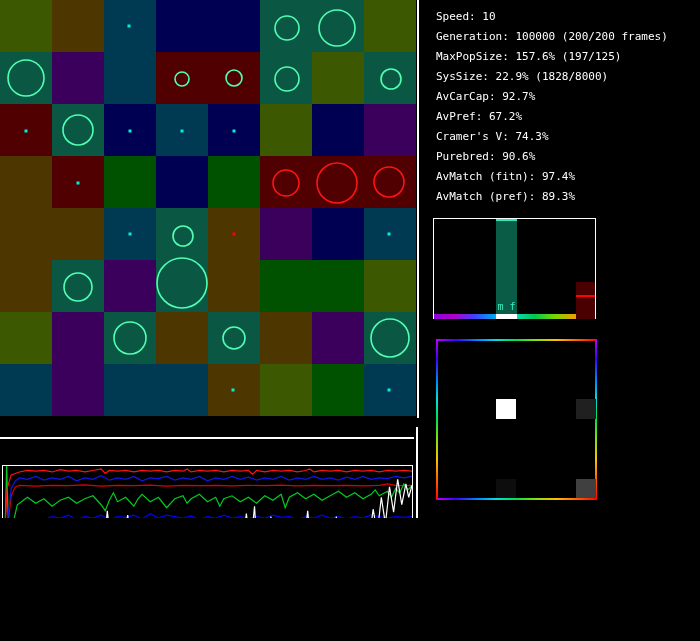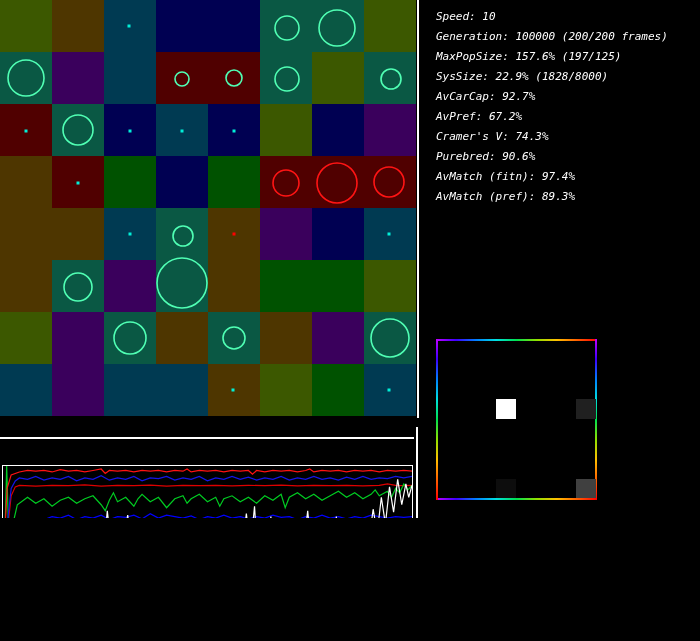--- a/index.html
+++ b/index.html
@@ -1,17 +1,17 @@
 <!DOCTYPE html>
 <html><head>
 <meta charset="utf-8">
 <style>
   html,body{margin:0;padding:0;background:#000;}
   #screen{position:relative;width:700px;height:518px;background:#000;overflow:hidden;
-          font-family:"DejaVu Sans Mono","Liberation Mono",monospace;font-style:italic;}
+          font-family:"DejaVu Sans Mono","Liberation Mono",monospace;}
   #map-canvas{position:absolute;left:0;top:0;width:416px;height:416px;}
   .scrollline{position:absolute;background:#fff;}
   #map-vscroll{left:417px;top:0;width:2px;height:418px;}
   #map-hscroll{left:0;top:437px;width:414px;height:2px;}
   #chart-vscroll{left:416px;top:427px;width:2px;height:190px;}
   #history-chart{position:absolute;left:2px;top:465px;width:409px;height:149px;
                  border:1px solid #fff;background:#000;}
   #history-chart svg{display:block;width:100%;height:100%;}
   #stats-panel{position:absolute;left:436px;top:7px;color:#fff;font-size:11px;line-height:20px;white-space:pre;}
   .stat-line{height:20px;}
@@ -131,20 +131,29 @@
       <rect x="231.5" y="388.5" width="3" height="3" fill="#00f0d8"></rect>
       <rect x="387.5" y="388.5" width="3" height="3" fill="#00f0d8"></rect>
     </svg>
 
   <div id="map-vscroll" class="scrollline"></div>
   <div id="map-hscroll" class="scrollline"></div>
   <div id="chart-vscroll" class="scrollline"></div>
 
   <div id="stats-panel"><div class="stat-line">Speed: 10</div><div class="stat-line">Generation: 100000 (200/200 frames)</div><div class="stat-line">MaxPopSize: 157.6% (197/125)</div><div class="stat-line">SysSize: 22.9% (1828/8000)</div><div class="stat-line">AvCarCap: 92.7%</div><div class="stat-line">AvPref: 67.2%</div><div class="stat-line">Cramer's V: 74.3%</div><div class="stat-line">Purebred: 90.6%</div><div class="stat-line">AvMatch (fitn): 97.4%</div><div class="stat-line">AvMatch (pref): 89.3%</div></div>
 
+  <div id="pop-histogram">
+    <div id="hist-bar-mf" style="background: rgb(11, 92, 70);"></div>
+    <div id="hist-bar-mf-cap" style="background: rgb(47, 232, 184);"></div>
+    <div id="hist-strip" style="background: linear-gradient(90deg, rgb(144, 0, 224), rgb(176, 0, 200), rgb(64, 64, 255), rgb(0, 168, 232), rgb(0, 224, 192), rgb(0, 200, 80), rgb(120, 216, 0), rgb(240, 160, 0), rgb(232, 112, 0));"></div>
+    <div id="hist-strip-white"></div>
+    <div id="hist-bar-red" style="background: rgb(74, 0, 0);"></div>
+    <div id="hist-bar-red-marker" style="background: rgb(255, 0, 0);"></div>
+    <div id="hist-mf-label" style="color: rgb(57, 240, 192);">m f</div>
+  </div>
 
   <div id="pref-matrix">
     <div id="mx-top" class="mx-edge" style="background: linear-gradient(90deg, rgb(192, 0, 255), rgb(64, 0, 255), rgb(0, 128, 255), rgb(0, 224, 224), rgb(0, 224, 80), rgb(144, 224, 0), rgb(255, 192, 0), rgb(255, 96, 0), rgb(255, 0, 0));"></div>
     <div id="mx-bottom" class="mx-edge" style="background: linear-gradient(90deg, rgb(192, 0, 255), rgb(64, 0, 255), rgb(0, 128, 255), rgb(0, 224, 224), rgb(0, 224, 80), rgb(144, 224, 0), rgb(255, 192, 0), rgb(255, 96, 0), rgb(255, 0, 0));"></div>
     <div id="mx-left" class="mx-edge" style="background: linear-gradient(rgb(192, 0, 255), rgb(64, 0, 255), rgb(0, 128, 255), rgb(0, 224, 224), rgb(0, 224, 80), rgb(144, 224, 0), rgb(255, 192, 0), rgb(255, 96, 0), rgb(255, 0, 0));"></div>
     <div id="mx-right" class="mx-edge" style="background: linear-gradient(rgb(192, 0, 255), rgb(64, 0, 255), rgb(0, 128, 255), rgb(0, 224, 224), rgb(0, 224, 80), rgb(144, 224, 0), rgb(255, 192, 0), rgb(255, 96, 0), rgb(255, 0, 0));"></div>
   <div class="mx-cell" style="left: 60px; top: 60px; width: 20px; height: 20px; background: rgb(255, 255, 255);"></div>
       <div class="mx-cell" style="left: 140px; top: 60px; width: 20px; height: 20px; background: rgb(32, 32, 32);"></div>
       <div class="mx-cell" style="left: 60px; top: 140px; width: 20px; height: 19px; background: rgb(13, 13, 13);"></div>
       <div class="mx-cell" style="left: 140px; top: 140px; width: 20px; height: 19px; background: rgb(64, 64, 64);"></div>

